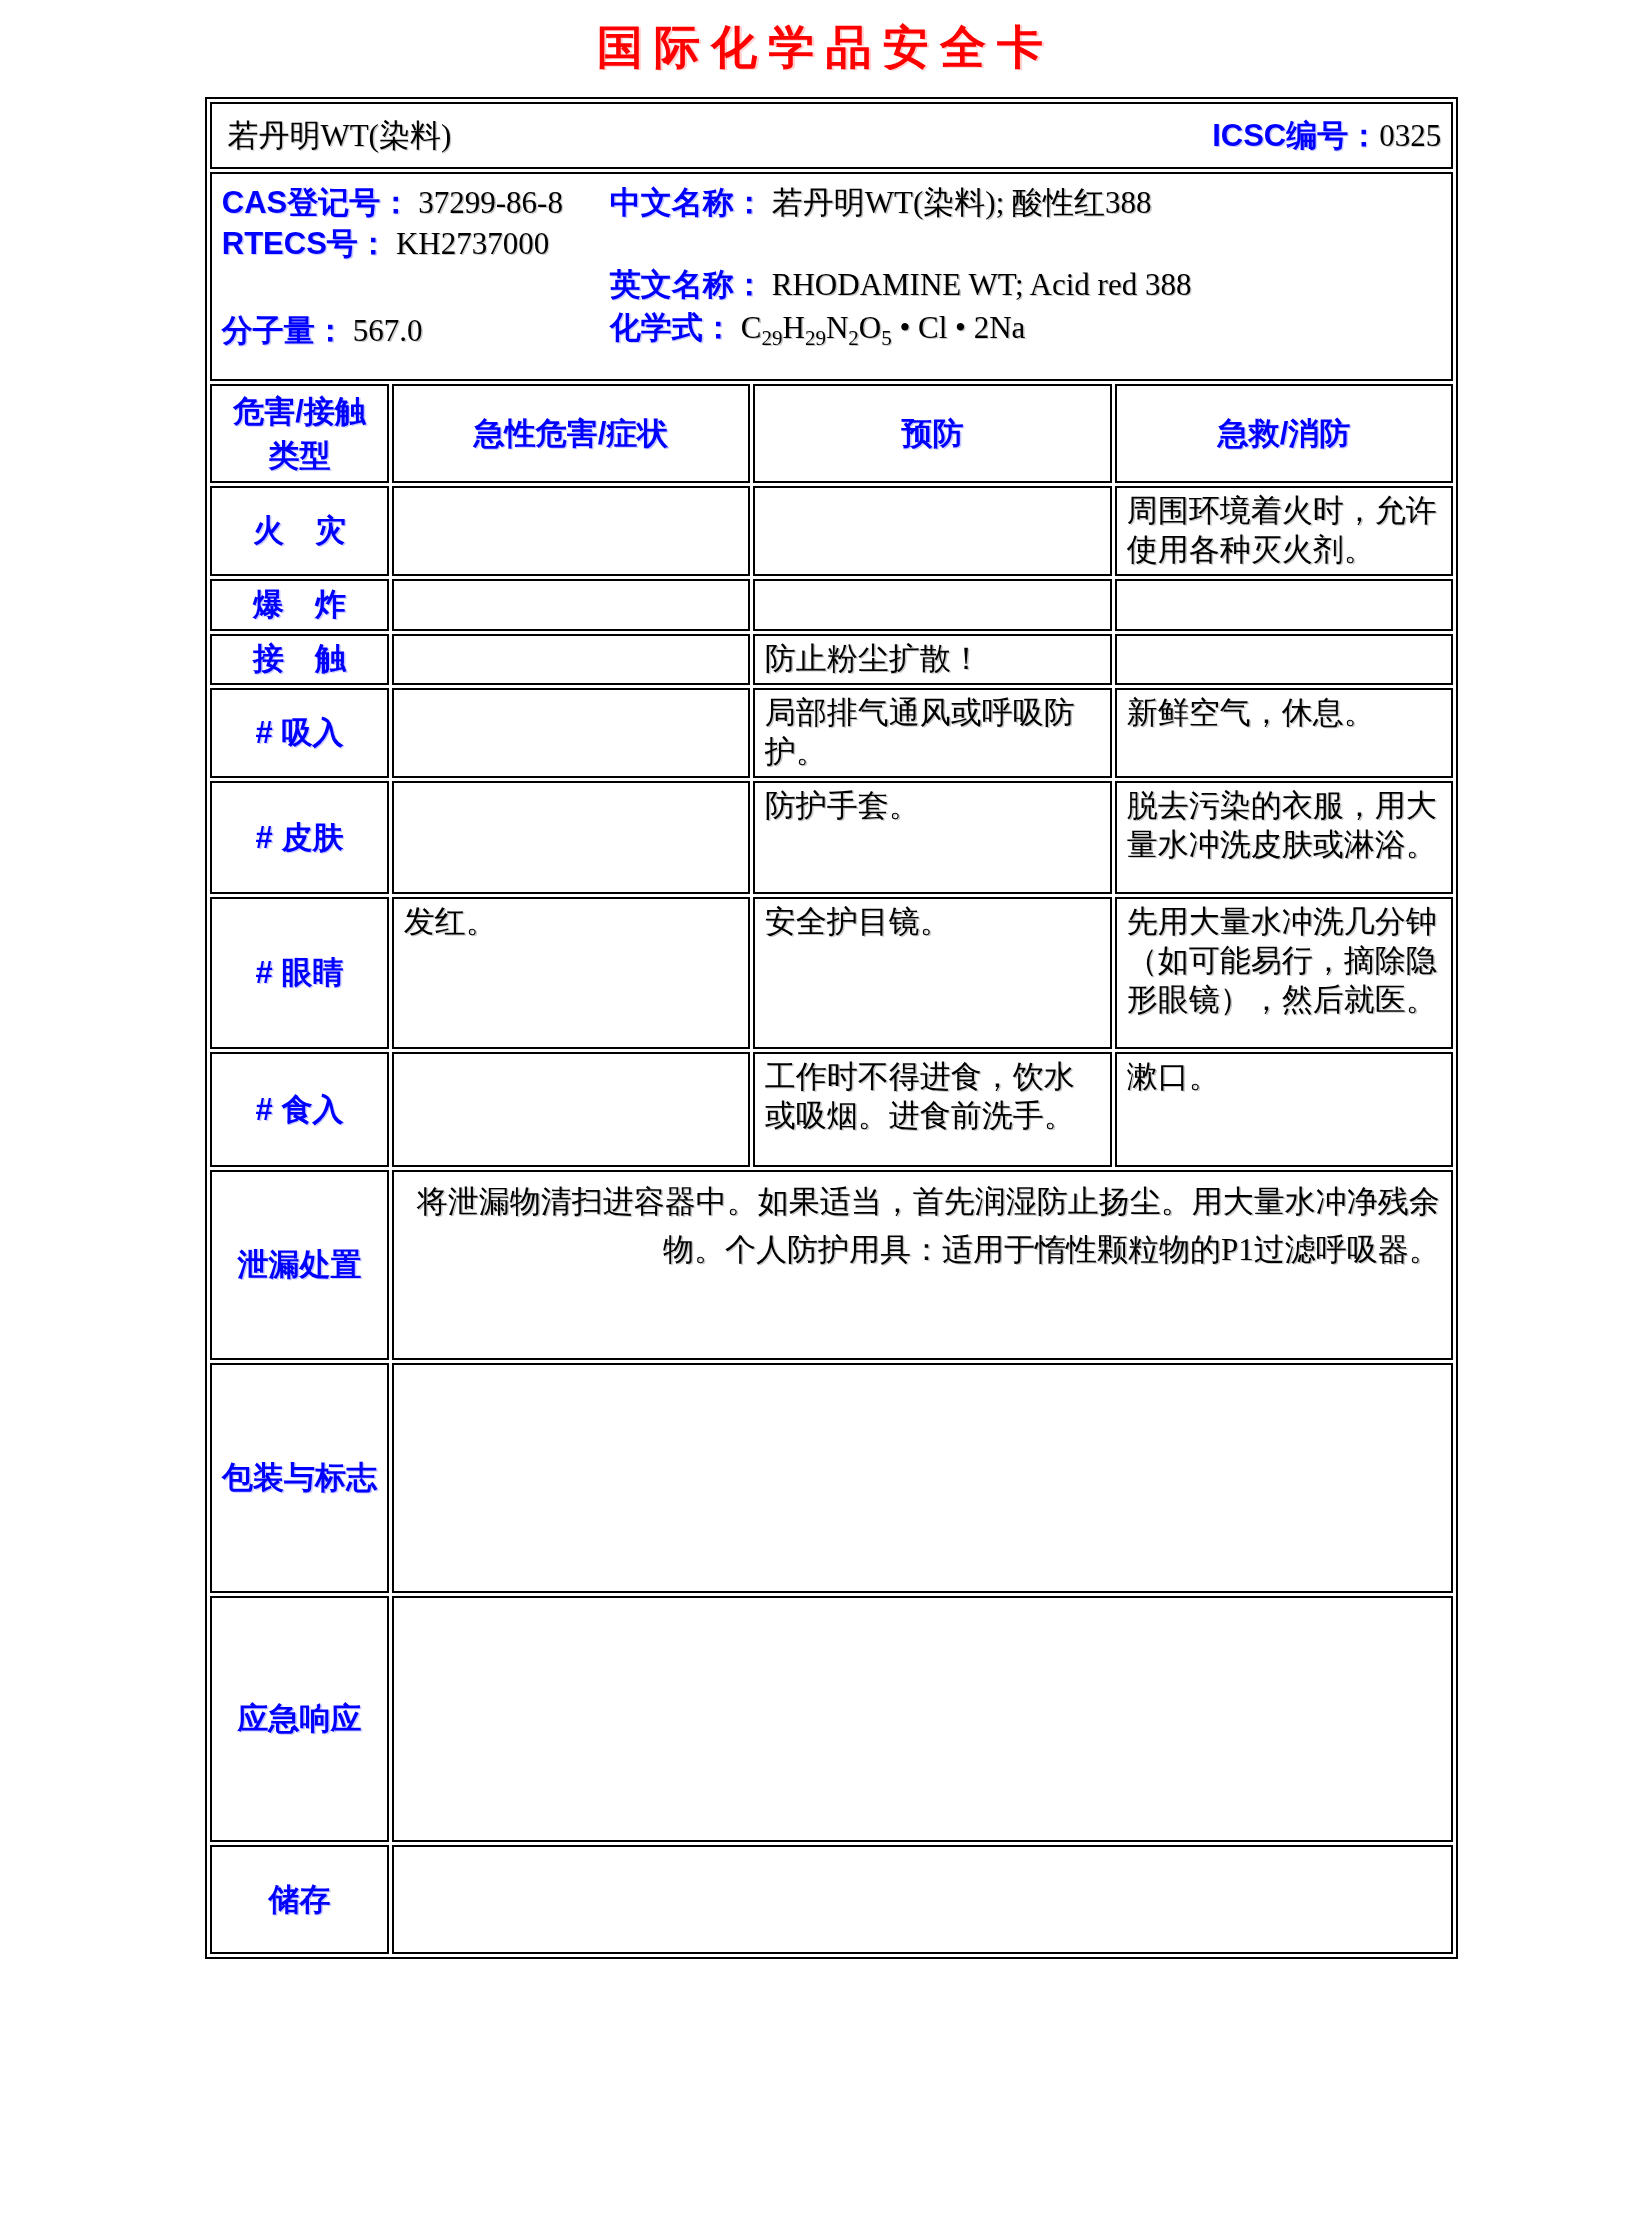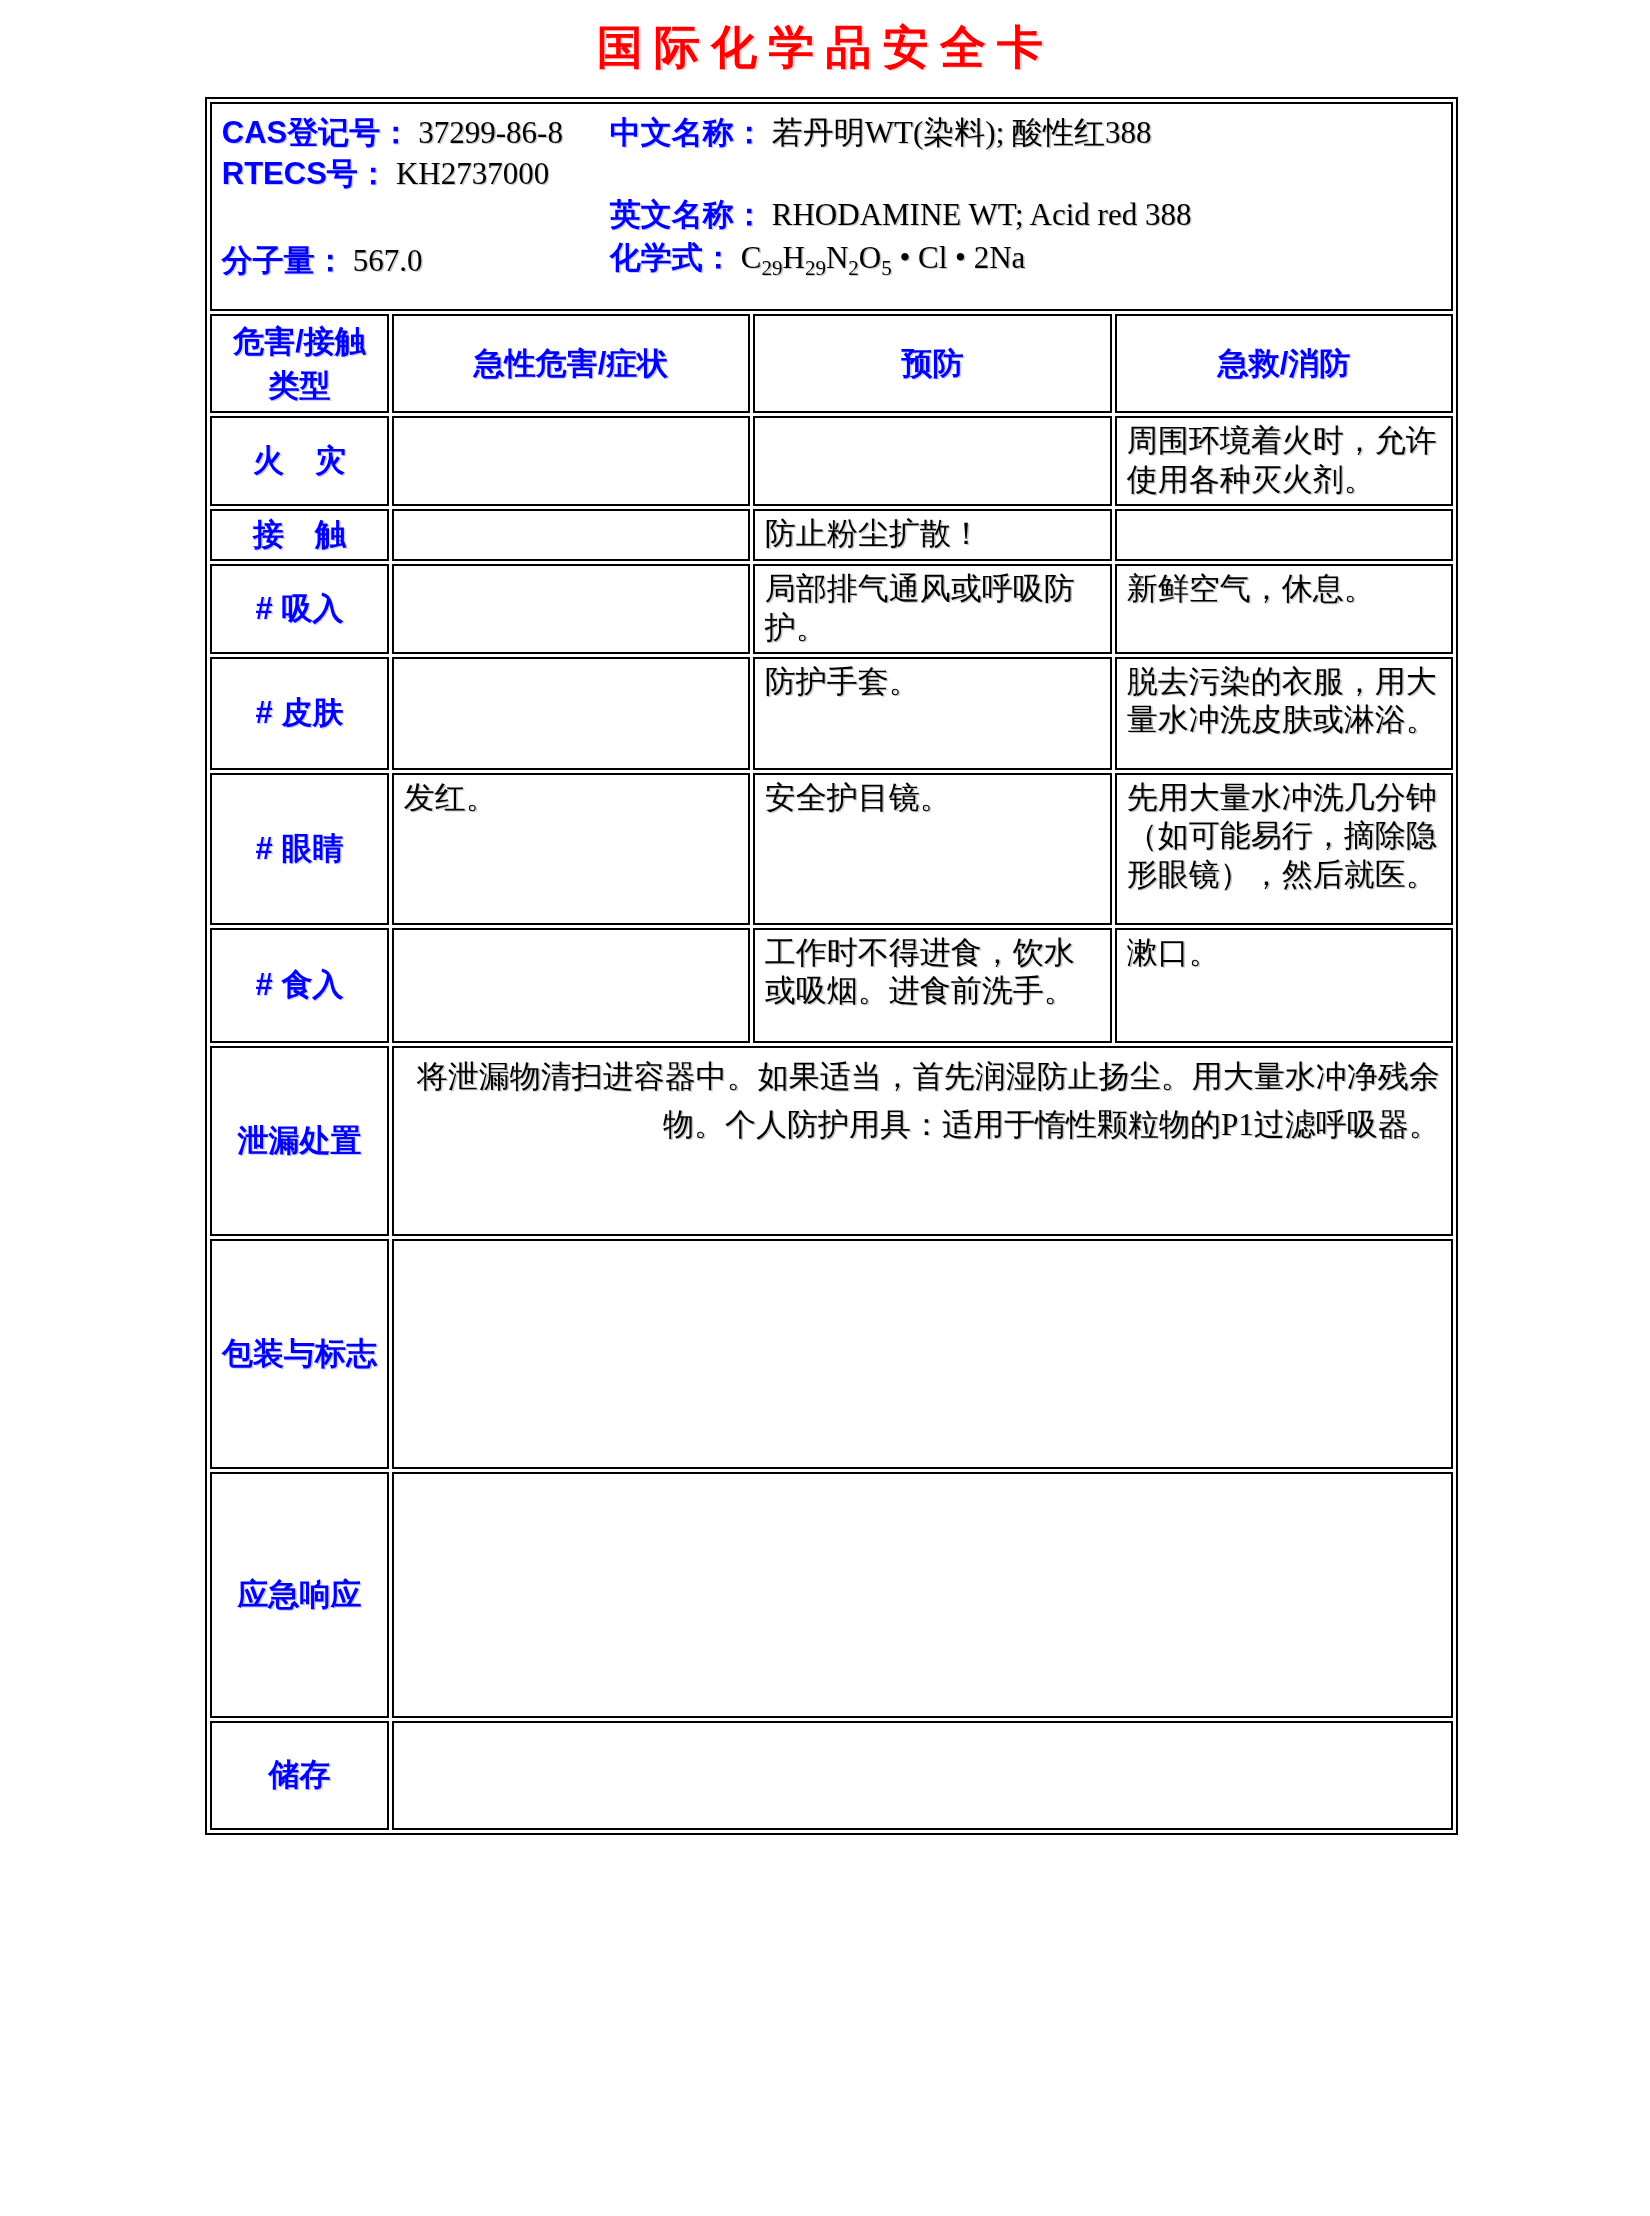--- a/index.html
+++ b/index.html
@@ -132,20 +132,30 @@
 <div class="page-title">国际化学品安全卡</div>
 
 <table class="card">
   <colgroup>
     <col class="c1">
       <col class="c2">
       <col class="c3">
       <col class="c4">
   </colgroup>
   <tbody>
+    <tr class="r-name">
+      <td colspan="4" class="name-cell">
+        <div class="name-flex">
+          <span class="val">若丹明WT(染料)</span>
+          <span>
+            <span class="lbl">ICSC编号：</span><span class="val">0325</span>
+          </span>
+        </div>
+      </td>
+    </tr>
     <tr class="r-id">
       <td colspan="4" class="id-cell">
         <div class="id-grid">
           <div class="id-line pos-cas">
             <span class="lbl">CAS登记号：</span><span class="val">37299-86-8</span>
           </div>
           <div class="id-line pos-rtecs">
             <span class="lbl">RTECS号：</span><span class="val">KH2737000</span>
           </div>
           <div class="id-line pos-mw">
@@ -170,20 +180,26 @@
       <td class="cell-head">急救/消防</td>
     </tr>
   </tbody>
   <tbody id="hazard-rows">
       <tr class="hz-fire">
         <td class="cell-label">火　灾</td>
         <td class="cell-content"></td>
         <td class="cell-content"></td>
         <td class="cell-content">周围环境着火时，允许使用各种灭火剂。</td>
       </tr>
+      <tr class="hz-explosion">
+        <td class="cell-label">爆　炸</td>
+        <td class="cell-content"></td>
+        <td class="cell-content"></td>
+        <td class="cell-content"></td>
+      </tr>
       <tr class="hz-contact">
         <td class="cell-label">接　触</td>
         <td class="cell-content"></td>
         <td class="cell-content">防止粉尘扩散！</td>
         <td class="cell-content"></td>
       </tr>
       <tr class="hz-inhalation">
         <td class="cell-label"># 吸入</td>
         <td class="cell-content"></td>
         <td class="cell-content">局部排气通风或呼吸防护。</td>

